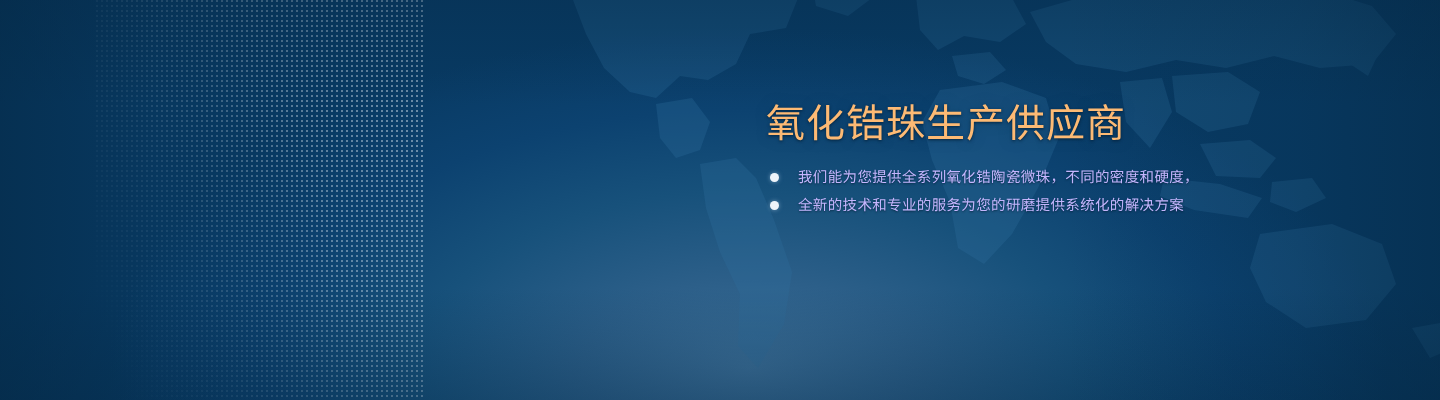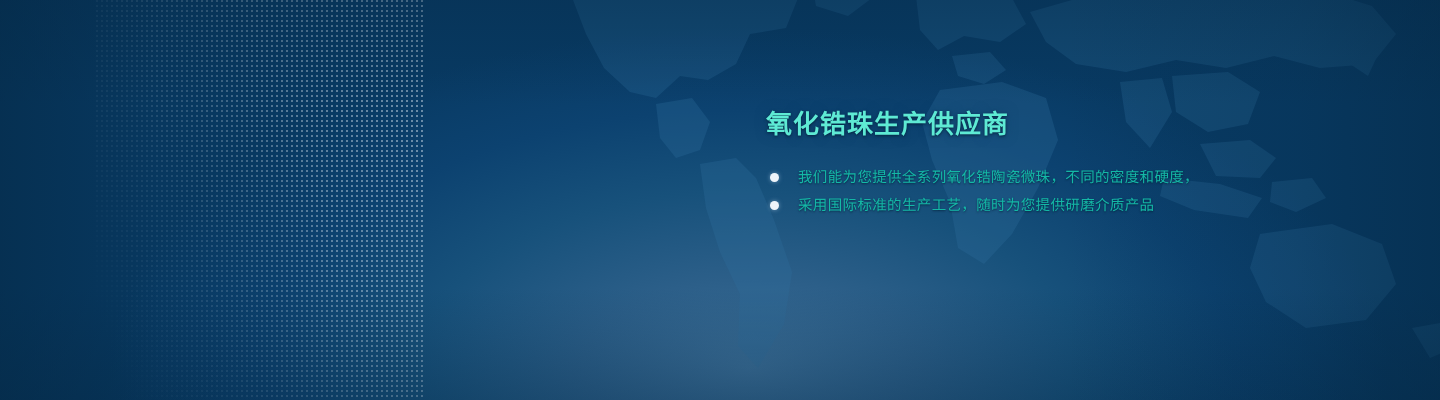--- a/index.html
+++ b/index.html
@@ -67,40 +67,40 @@
     pointer-events:none;
   }
 
   
   .copy {
     position:absolute;
     left:766px; top:104px;
     width:470px;
   }
   .headline {
-    font-size:26px;
+    font-size:39px;
     line-height:40px;
     letter-spacing:1px;
-    color:#5eead4;
-    font-weight:700;
+    color:#fdba74;
+    font-weight:400;
     text-shadow:0 1px 3px rgba(2,24,44,.75), 0 0 12px rgba(10,60,100,.5);
     white-space:nowrap;
   }
 
   .bullets {
     margin-top:21px;
     list-style:none;
   }
   .bullet {
     position:relative;
     padding-left:32px;
     margin-bottom:3px;
     font-size:14.5px;
     line-height:25px;
-    color:#14b8a6;
+    color:#c4b5fd;
     letter-spacing:.35px;
     text-shadow:0 1px 2px rgba(3,25,45,.7);
   }
   .bullet .dot {
     position:absolute;
     left:4px; top:8px;
     width:9px; height:9px;
     border-radius:50%;
     background:#eef4fa;
     box-shadow:0 0 4px rgba(180,210,235,.55);
@@ -291,21 +291,21 @@
 
     <h1 class="headline">氧化锆珠生产供应商</h1>
 
     <ul class="bullets">
 
       <li class="bullet">
         <span class="dot"></span>
         <span class="ln">我们能为您提供全系列氧化锆陶瓷微珠，不同的密度和硬度，</span>
       </li>
 
-
       <li class="bullet">
         <span class="dot"></span>
-        <span class="ln">采用国际标准的生产工艺，随时为您提供研磨介质产品</span>
+        <span class="ln">全新的技术和专业的服务为您的研磨提供系统化的解决方案</span>
       </li>
+
 
     </ul>
   </div>
 </div>
 
 </body></html>

